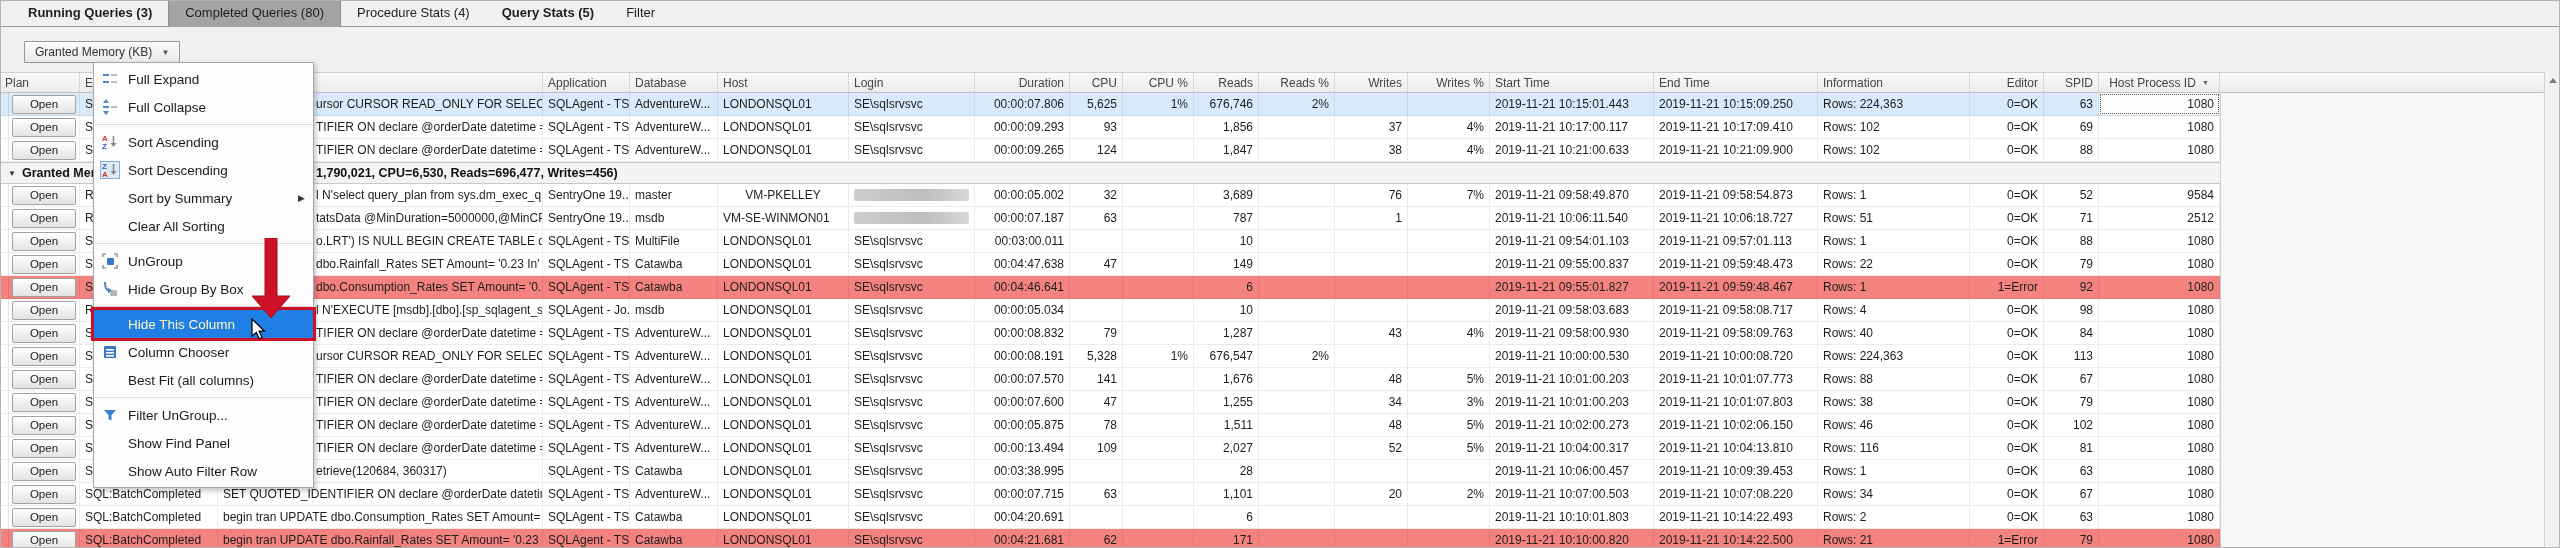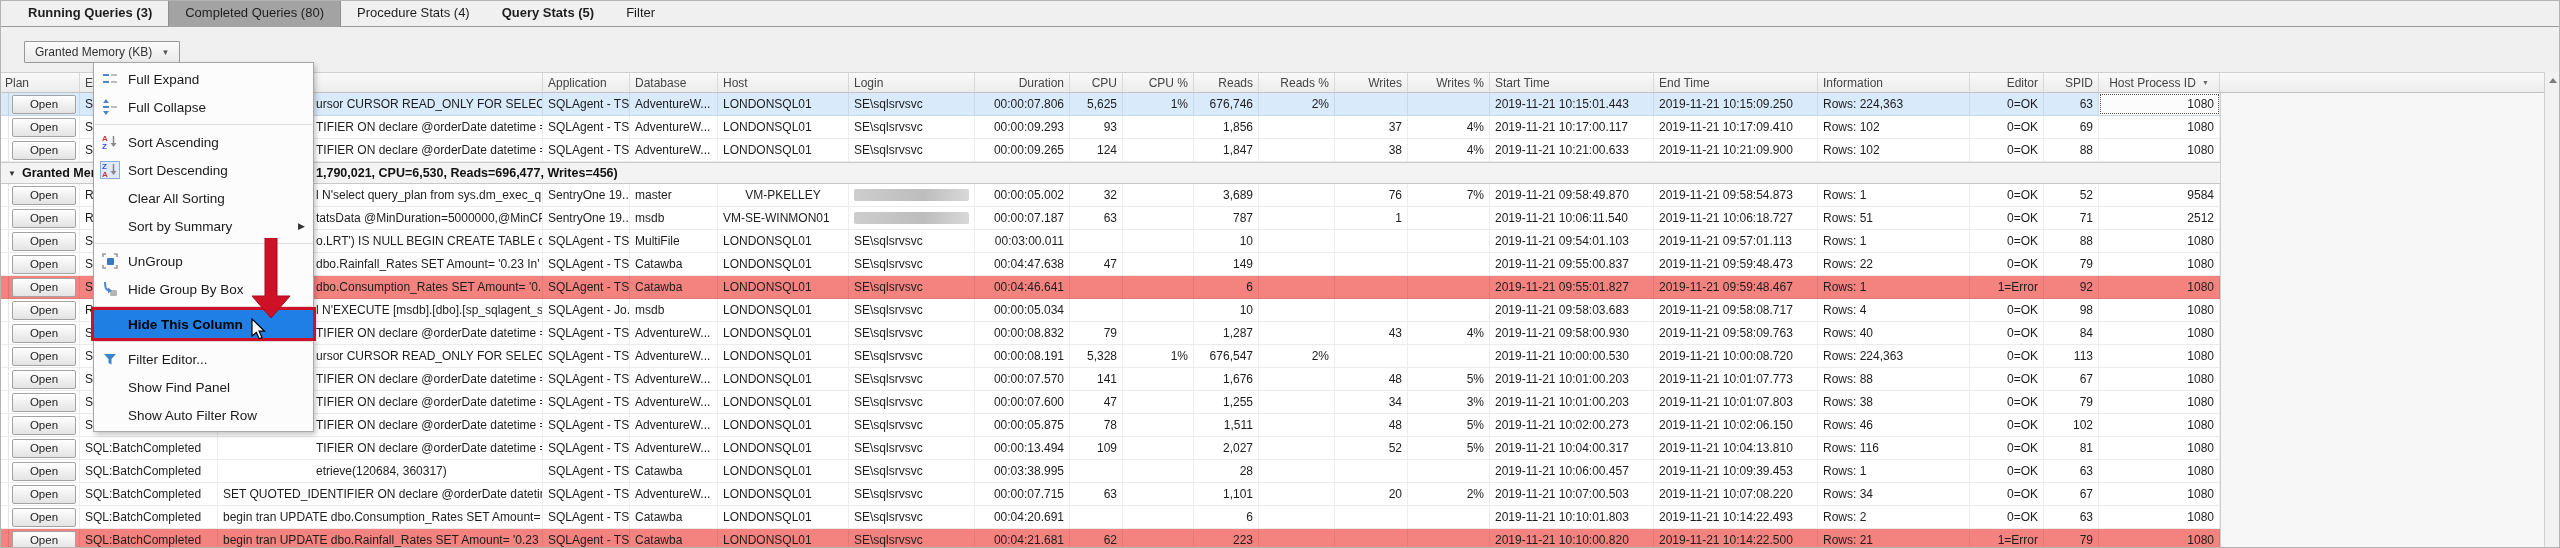--- a/index.html
+++ b/index.html
@@ -53,21 +53,21 @@
   .varrow{width:100%;height:18px;display:flex;align-items:center;justify-content:center;}
   .varrow::after{content:'';border:4px solid transparent;border-bottom:5px solid #7d7d7d;margin-top:-5px;}
   
   .menu{position:absolute;left:93px;top:62px;width:221px;background:#fcfcfc;border:1px solid #a8a8a8;
         box-shadow:2px 3px 5px rgba(0,0,0,0.22);box-sizing:border-box;padding:2px 0;z-index:10;}
   .mitem{height:28px;display:flex;align-items:center;font-size:13.5px;color:#1a1a1a;padding-right:6px;position:relative;}
   .mic{width:24px;flex:0 0 24px;margin-left:4px;display:flex;justify-content:center;align-items:center;}
   .iconbox{border:1px solid #89aede;background:#dfeaf7;display:flex;padding:0 1px;}
   .mlabel{margin-left:6px;white-space:nowrap;}
   .msep{height:1px;background:#dcdcdc;margin:3px 1px;}
-  .mitem.highlight{background:#1f7fe4;color:#000000;box-shadow:0 0 0 3px #ce1126;font-weight:bold;}
+  .mitem.highlight{background:#1f7fe4;color:#fef9c3;box-shadow:0 0 0 3px #ce1126;}
   .sub{position:absolute;right:8px;font-size:9px;color:#333;}
   
   .annot-arrow{position:absolute;left:246px;top:238px;z-index:20;pointer-events:none;}
   .cursor{position:absolute;left:250px;top:318px;z-index:30;pointer-events:none;}
 </style>
 </head>
 <body>
 
 <div class="tabbar" id="tabbar">
     <div class="tab bold">Running Queries (3)</div>
@@ -1311,21 +1311,21 @@
         <div class="cell r" style="width: 95px;">
           <span>00:04:21.681</span>
         </div>
         <div class="cell r" style="width: 53px;">
           <span>62</span>
         </div>
         <div class="cell r" style="width: 71px;">
           <span></span>
         </div>
         <div class="cell r" style="width: 65px;">
-          <span>223</span>
+          <span>171</span>
         </div>
         <div class="cell r" style="width: 76px;">
           <span></span>
         </div>
         <div class="cell r" style="width: 73px;">
           <span></span>
         </div>
         <div class="cell r" style="width: 82px;">
           <span></span>
         </div>
@@ -1398,26 +1398,26 @@
             <text x="0" y="15" font-size="8" font-weight="bold" fill="#cc3333">A</text>
             <path d="M11.5 2 L11.5 11" stroke="#888" stroke-width="1.5"></path>
             <path d="M8.5 9 L11.5 13 L14.5 9 Z" fill="#888"></path>
           </svg>
         </div>
       </div>
       <span class="mlabel">Sort Descending</span>
     </div>
     <div class="mitem">
       <div class="mic"></div>
-      <span class="mlabel">Clear All Sorting</span>
+      <span class="mlabel">Sort by Summary</span>
+      <div class="sub">▶</div>
     </div>
     <div class="mitem">
       <div class="mic"></div>
-      <span class="mlabel">Sort by Summary</span>
-      <div class="sub">▶</div>
+      <span class="mlabel">Clear All Sorting</span>
     </div>
     <div class="msep"></div>
     <div class="mitem">
       <div class="mic">
         <svg width="16" height="16">
           <rect x="5" y="5" width="7" height="7" rx="1" fill="#3b78c3"></rect>
           <path d="M1 4 V1 H4 M12 1 H15 V4 M15 12 V15 H12 M4 15 H1 V12" stroke="#9a9a9a" stroke-width="1.6" fill="none"></path>
         </svg>
       </div>
       <span class="mlabel">UnGroup</span>
@@ -1430,28 +1430,43 @@
           <path d="M6 6.5 L10 9.5 L6 12.5 Z" fill="#4f86c6"></path>
         </svg>
       </div>
       <span class="mlabel">Hide Group By Box</span>
     </div>
     <div class="msep"></div>
     <div class="mitem highlight">
       <div class="mic"></div>
       <span class="mlabel">Hide This Column</span>
     </div>
+    <div class="mitem">
+      <div class="mic">
+        <svg width="16" height="16">
+          <rect x="2" y="2" width="12" height="12" rx="1" fill="#3b78c3"></rect>
+          <rect x="4" y="5" width="8" height="1.6" fill="#fff"></rect>
+          <rect x="4" y="8" width="8" height="1.6" fill="#fff"></rect>
+          <rect x="4" y="11" width="8" height="1.6" fill="#fff"></rect>
+        </svg>
+      </div>
+      <span class="mlabel">Column Chooser</span>
+    </div>
+    <div class="mitem">
+      <div class="mic"></div>
+      <span class="mlabel">Best Fit (all columns)</span>
+    </div>
     <div class="msep"></div>
     <div class="mitem">
       <div class="mic">
         <svg width="16" height="16">
           <path d="M2 3 H14 L9.5 8 V13.5 L6.5 12 V8 Z" fill="#3b82d0"></path>
         </svg>
       </div>
-      <span class="mlabel">Filter Editor...</span>
+      <span class="mlabel">Filter UnGroup...</span>
     </div>
     <div class="mitem">
       <div class="mic"></div>
       <span class="mlabel">Show Find Panel</span>
     </div>
     <div class="mitem">
       <div class="mic"></div>
       <span class="mlabel">Show Auto Filter Row</span>
     </div>
   </div>

